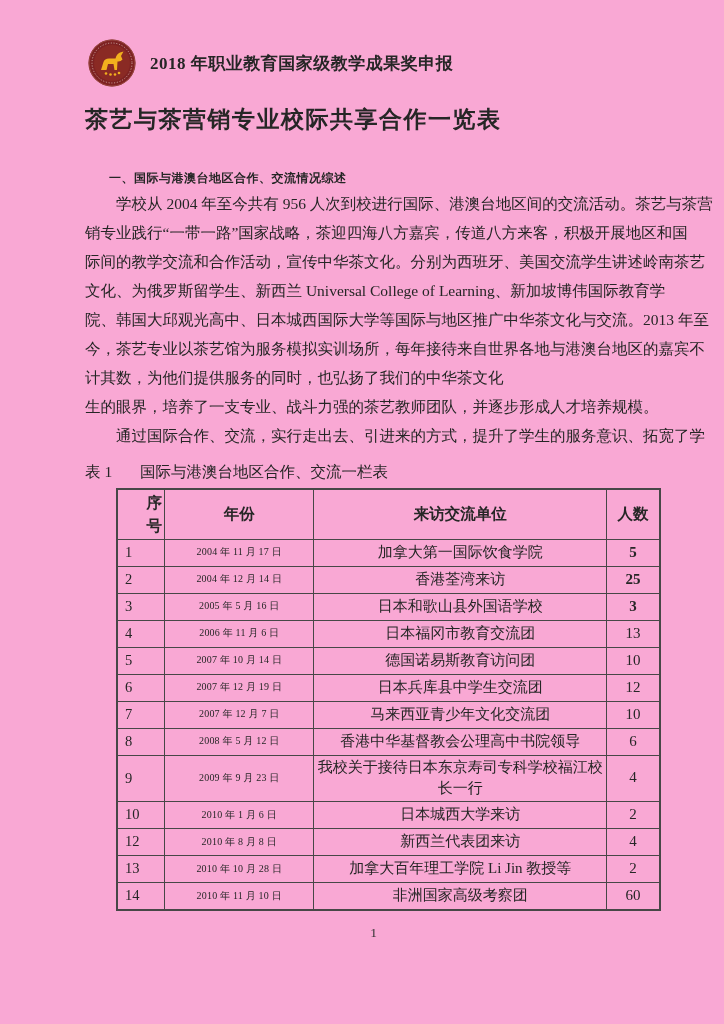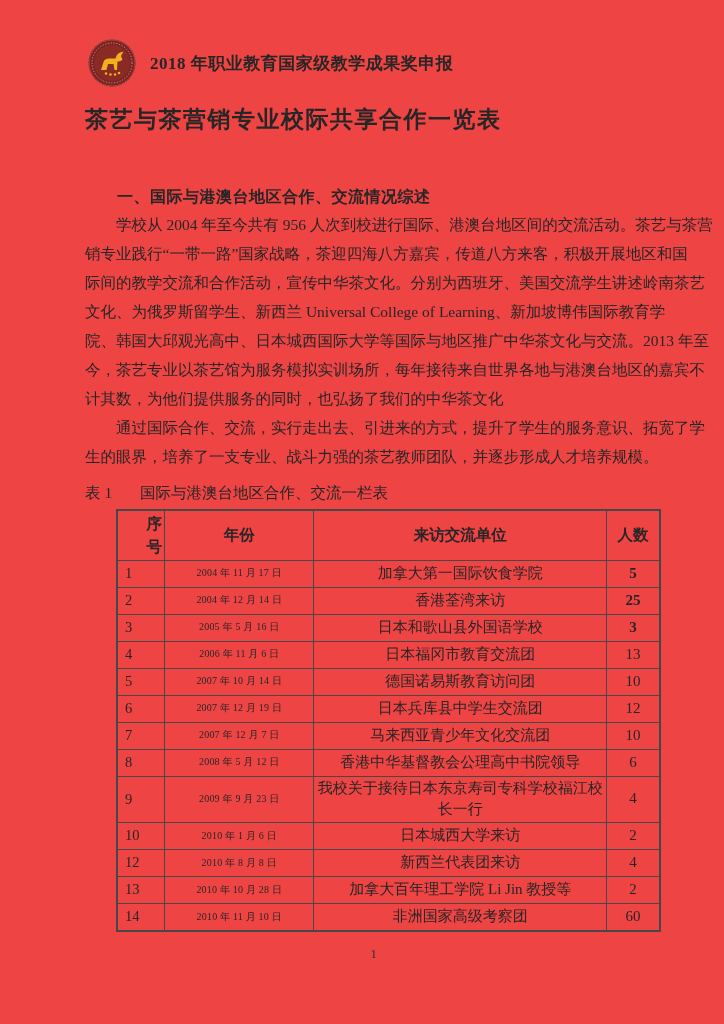--- a/index.html
+++ b/index.html
@@ -8,27 +8,27 @@
     background:#fefefe;
     color:#262626;
     font-family:"Liberation Serif","DejaVu Serif",serif;
     overflow:hidden;
   }
   .page{
     box-sizing:border-box;
     width:724px;height:1024px;
     padding:38px 62px 0 85px;
     position:relative;
-    background:#ef4444;
+    background:#f9a8d4;
   }
   .doc-header{display:flex;align-items:center;gap:13px;margin-left:2px;}
   .logo{width:50px;height:50px;flex:0 0 auto;}
   .header-title{font-weight:bold;font-size:17px;letter-spacing:0.5px;}
   .doc-title{margin:16px 0 0;text-align:left;font-size:23px;font-weight:bold;letter-spacing:1.5px;font-family:Liberation Serif, serif;}
-  .section-heading{margin:52px 0 2px;font-size:16px;font-weight:bold;text-indent:2em;letter-spacing:0.5px;}
+  .section-heading{margin:35px 0 2px;font-size:12px;font-weight:bold;text-indent:2em;letter-spacing:0.5px;}
   .paragraph{font-size:15.5px;line-height:29px;}
   .line{white-space:nowrap;}
   .line.indent{text-indent:2em;text-align:right;}
   .table-caption{text-align:left;font-size:15.5px;margin:12px 0 5px;font-weight:normal;}
   .caption-gap{display:inline-block;width:1.8em;}
   table{
     border-collapse:collapse;
     margin-left:31px;
     table-layout:fixed;
     border:2px solid #474747;
@@ -79,22 +79,22 @@
       <div class="paragraph">
         <div class="line indent">学校从 2004 年至今共有 956 人次到校进行国际、港澳台地区间的交流活动。茶艺与茶营</div>
         <div class="line">销专业践行“一带一路”国家战略，茶迎四海八方嘉宾，传道八方来客，积极开展地区和国</div>
         <div class="line">际间的教学交流和合作活动，宣传中华茶文化。分别为西班牙、美国交流学生讲述岭南茶艺</div>
         <div class="line">文化、为俄罗斯留学生、新西兰 Universal College of Learning、新加坡博伟国际教育学</div>
         <div class="line">院、韩国大邱观光高中、日本城西国际大学等国际与地区推广中华茶文化与交流。2013 年至</div>
         <div class="line">今，茶艺专业以茶艺馆为服务模拟实训场所，每年接待来自世界各地与港澳台地区的嘉宾不</div>
         <div class="line">计其数，为他们提供服务的同时，也弘扬了我们的中华茶文化</div>
       </div>
       <div class="paragraph">
+        <div class="line">生的眼界，培养了一支专业、战斗力强的茶艺教师团队，并逐步形成人才培养规模。</div>
         <div class="line indent">通过国际合作、交流，实行走出去、引进来的方式，提升了学生的服务意识、拓宽了学</div>
-        <div class="line">生的眼界，培养了一支专业、战斗力强的茶艺教师团队，并逐步形成人才培养规模。</div>
       </div>
     </div>
 
   <div class="table-caption">
     <span>表 1</span><span class="caption-gap"></span><span>国际与港澳台地区合作、交流一栏表</span>
   </div>
 
   <table>
     <colgroup>
       <col style="width:32px">

